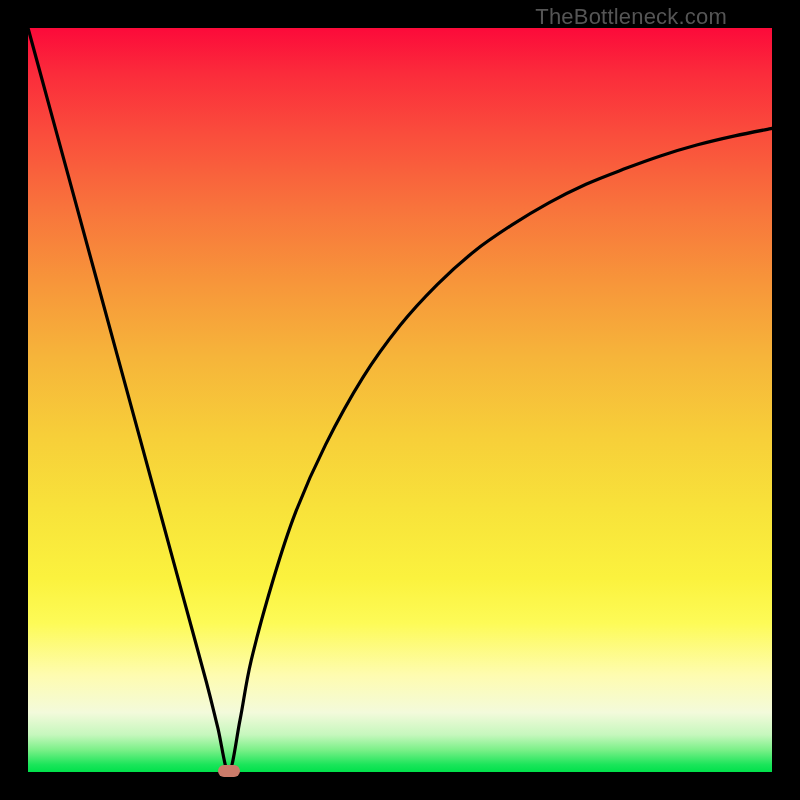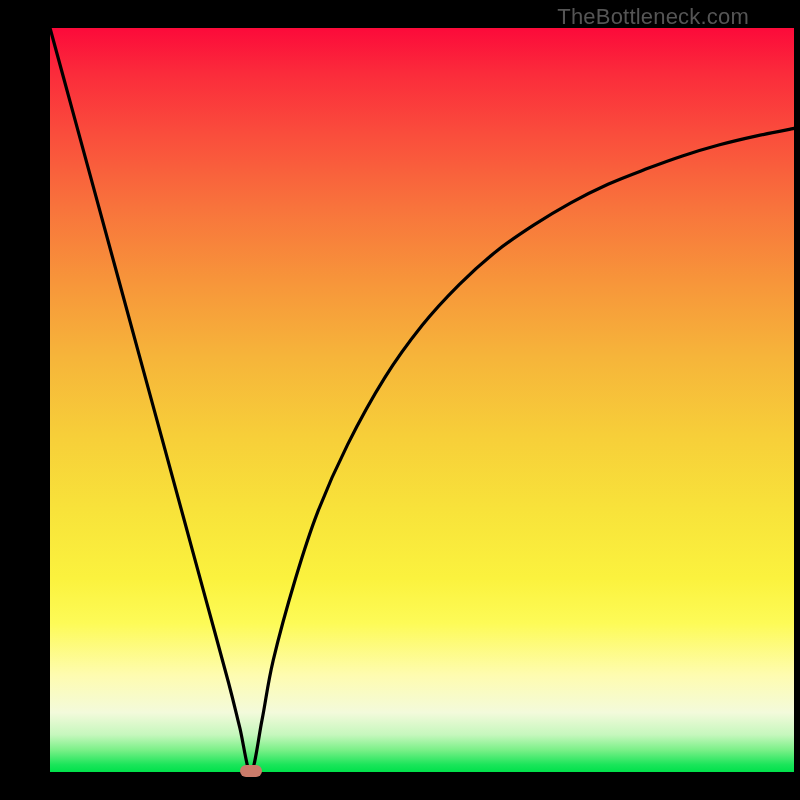--- a/index.html
+++ b/index.html
@@ -9,21 +9,20 @@
     height: 800px;
     overflow: hidden;
     background: #000;
     font-family: Arial, Helvetica, sans-serif;
   }
   .frame {
     position: relative;
     width: 741px;
     height: 800px;
     background: #000;
-    margin-left: 22px;
   }
   .plot-area {
     position: absolute;
     left: 28px;
     top: 28px;
     width: 744px;
     height: 744px;
     
     background: linear-gradient(
       to bottom,

